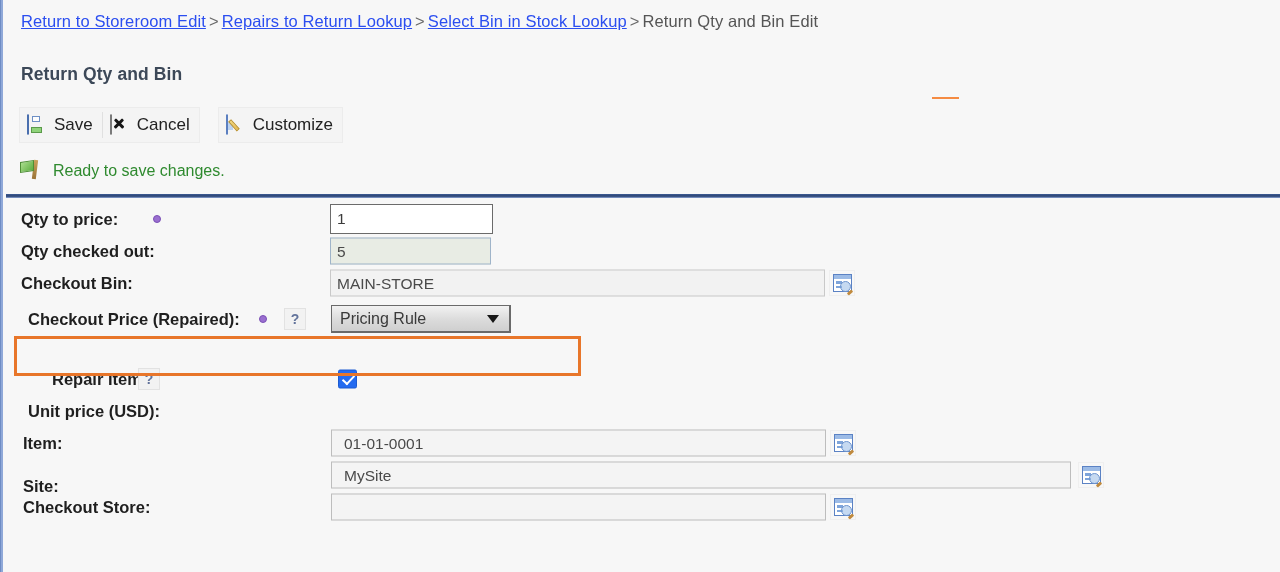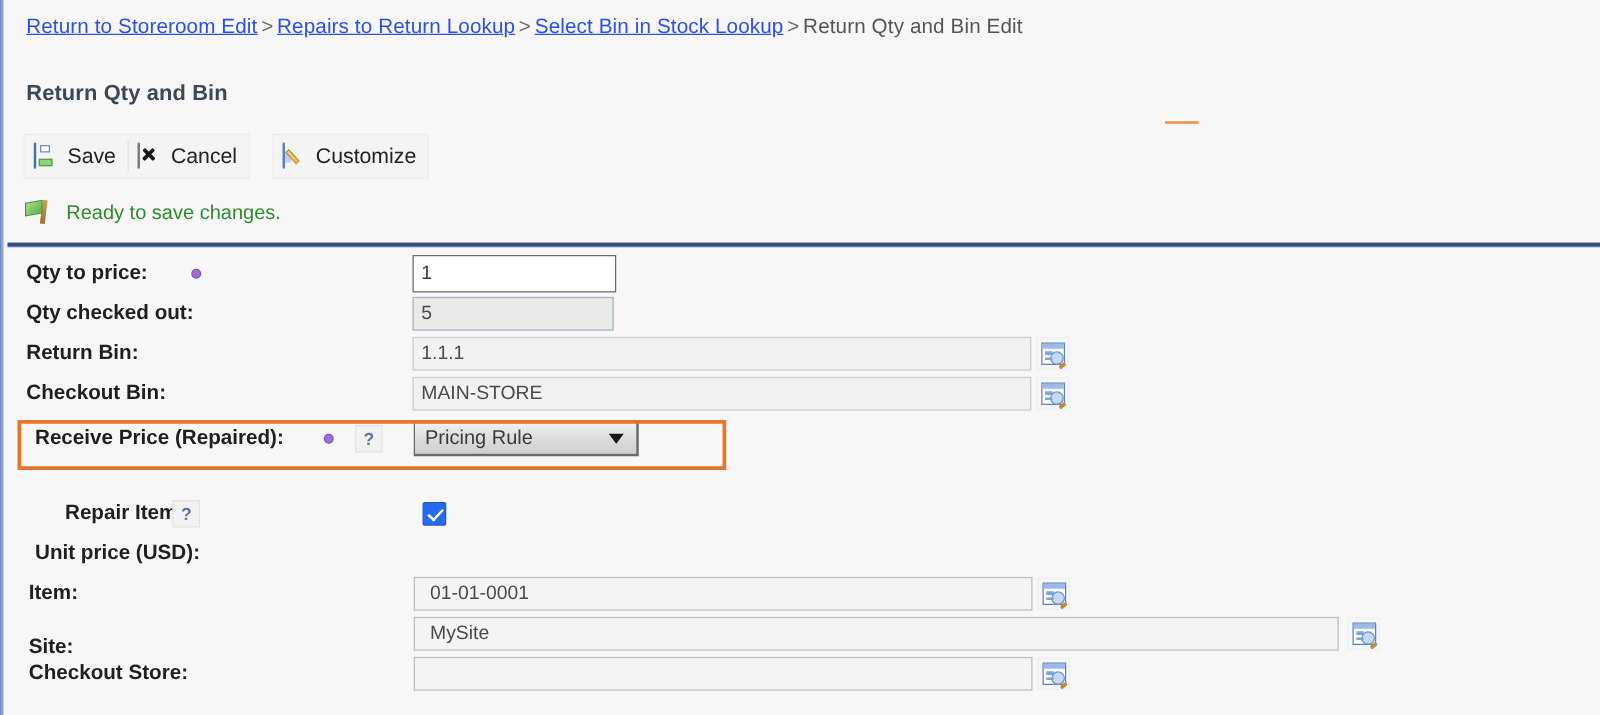--- a/index.html
+++ b/index.html
@@ -498,48 +498,36 @@
       <span class="lbl">Qty to price:</span>
       <span class="req-dot" style="left:150px;"></span>
       <div class="fld editable" style="left:327px; width:163px; height:30px; line-height:27px;">1</div>
     </div>
 
     <div class="row">
       <span class="lbl">Qty checked out:</span>
       <div class="fld readonly-green" style="left:327px; width:161px;">5</div>
     </div>
 
-    <div class="row">
-      <span class="lbl">Return Bin:</span>
-      <div class="fld readonly-gray" style="left:327px; width:495px;">1.1.1</div>
-      <span class="lookup" style="left:826px;">
-        <span class="card">
-            <span class="l1"></span>
-            <span class="l2"></span>
-          </span>
-          <span class="glass"></span>
-          <span class="handle"></span>
-      </span>
-    </div>
 
     <div class="row">
       <span class="lbl">Checkout Bin:</span>
       <div class="fld readonly-gray" style="left:327px; width:495px;">MAIN-STORE</div>
       <span class="lookup" style="left:826px;">
         <span class="card">
             <span class="l1"></span>
             <span class="l2"></span>
           </span>
           <span class="glass"></span>
           <span class="handle"></span>
       </span>
     </div>
 
     <div class="row" style="height:40px;">
-      <span class="lbl" style="left:25px;">Receive Price (Repaired):</span>
+      <span class="lbl" style="left:25px;">Checkout Price (Repaired):</span>
       <span class="req-dot" style="left:256px;"></span>
       <span class="help-q" style="left:281px;">?</span>
       <div class="dd" style="left:328px; width:180px;">
         <span>Pricing Rule</span>
         <span class="caret"></span>
       </div>
     </div>
 
     <div style="height:24px;"></div>
 

